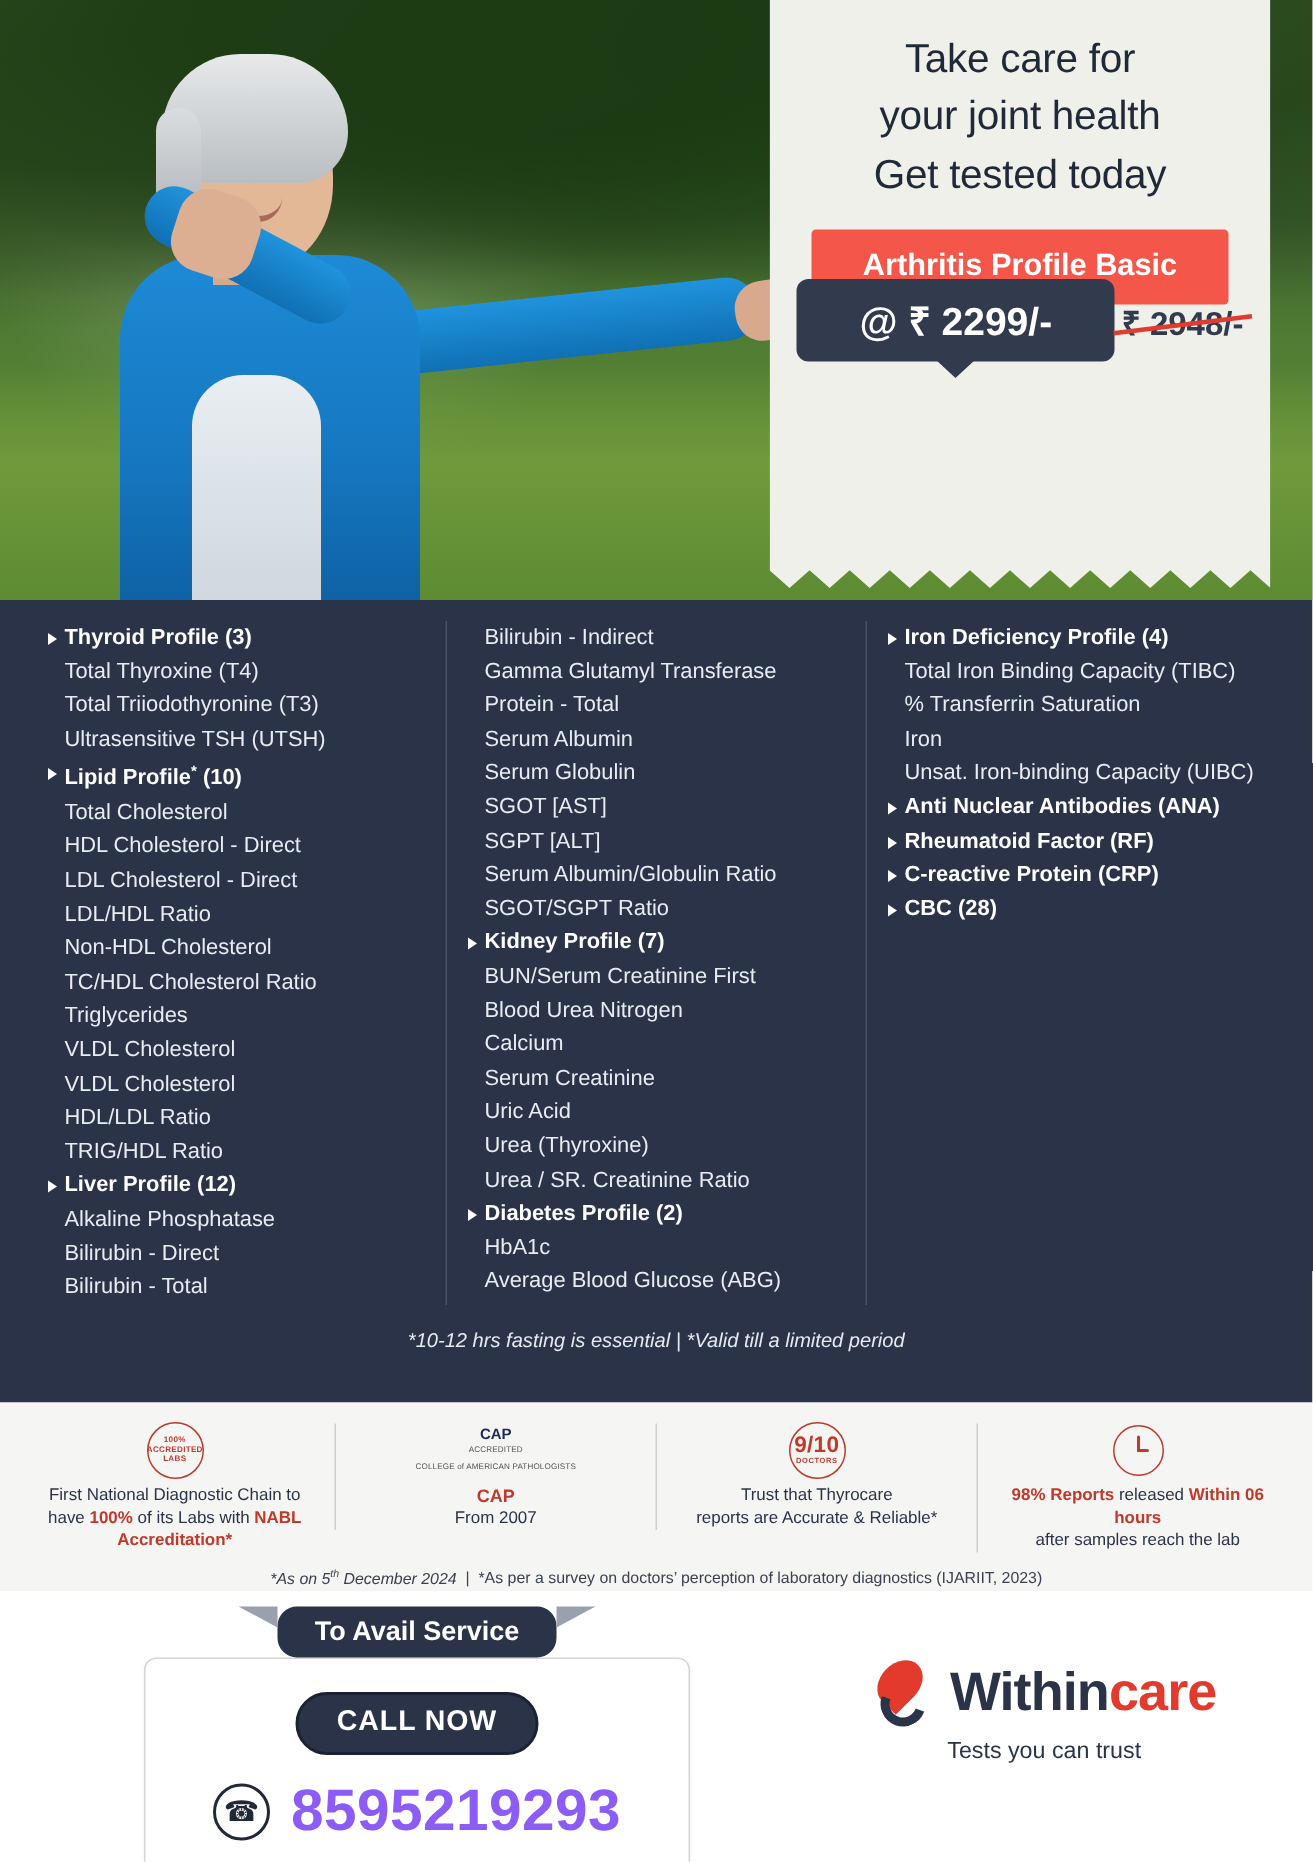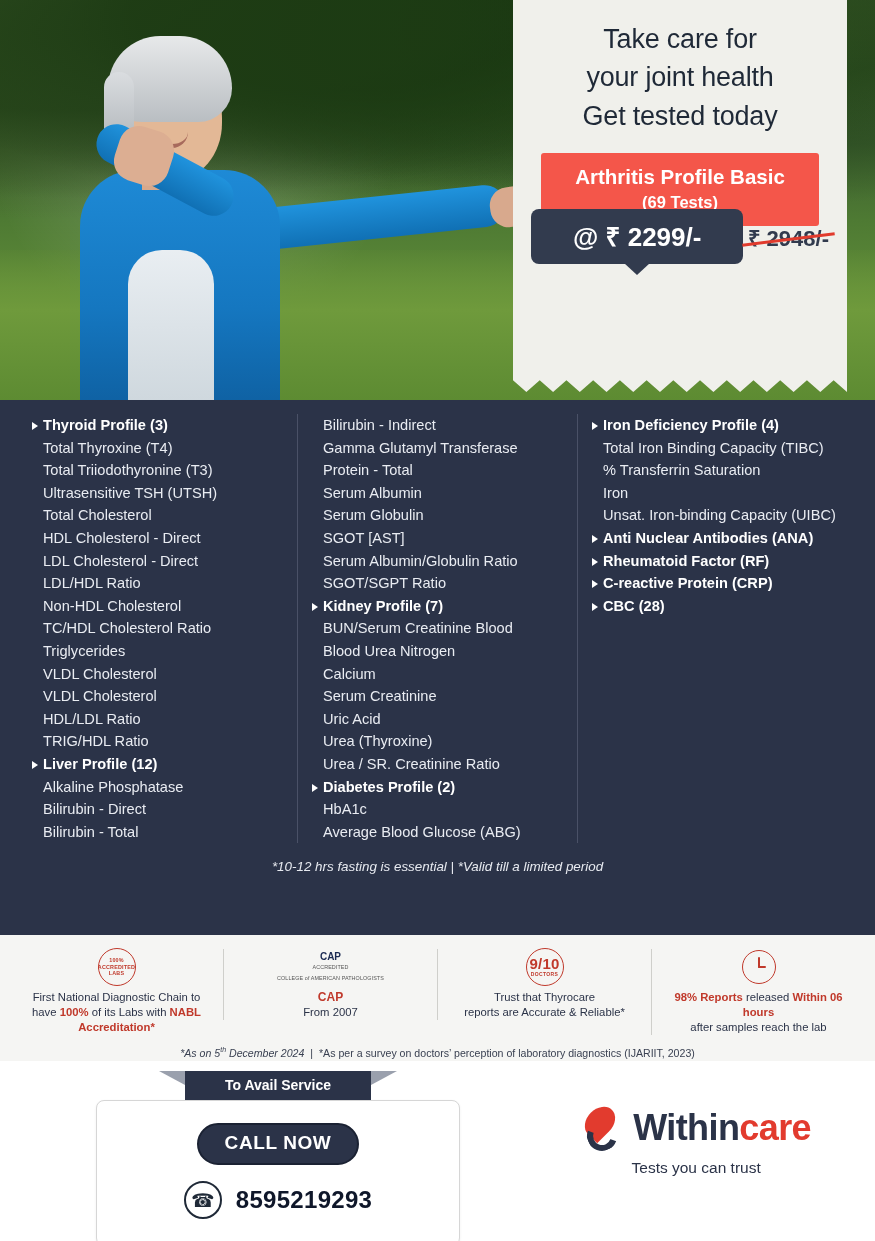--- a/index.html
+++ b/index.html
@@ -290,24 +290,25 @@
     display: flex;
     align-items: flex-start;
   }
   .cta-wrap { position: absolute; left: 96px; top: 10px; width: 364px; }
   .avail-ribbon {
     position: relative;
     width: 186px;
     margin: 0 auto;
     background: #2b3348;
     color: #fff;
-    font-size: 14px;
+    font-size: 18px;
     font-weight: 700;
     text-align: center;
     padding: 6px 0 7px;
+    border-radius: 13px;
   }
   .avail-ribbon:before, .avail-ribbon:after {
     content: "";
     position: absolute; top: 0;
     border-top: 14px solid #9aa0ad;
     border-bottom: 14px solid transparent;
   }
   .avail-ribbon:before { left: -26px; border-left: 26px solid transparent; }
   .avail-ribbon:after  { right: -26px; border-right: 26px solid transparent; }
 
@@ -334,21 +335,21 @@
   .phone-row {
     margin-top: 16px;
     display: flex; align-items: center; justify-content: center; gap: 14px;
   }
   .phone-ring {
     width: 38px; height: 38px; border-radius: 50%;
     border: 2.2px solid #1f2937;
     display: flex; align-items: center; justify-content: center;
     font-size: 19px; color: #1f2937;
   }
-  .phone-num { font-size: 24px; font-weight: 700; color: #0f172a; letter-spacing: .3px; }
+  .phone-num { font-size: 39px; font-weight: 700; color: #8b5cf6; letter-spacing: .3px; }
 
   .brand { position: absolute; right: 64px; top: 44px; text-align: center; }
   .brand-row { display: flex; align-items: center; gap: 10px; }
   .brand-mark { position: relative; width: 42px; height: 46px; }
   .brand-mark .drop {
     position: absolute; left: 6px; top: 0;
     width: 26px; height: 34px;
     background: #e23b2e;
     border-radius: 0 50% 50% 50%;
     transform: rotate(-135deg);
@@ -393,40 +394,40 @@
 
     <div class="coupon">
       <h1>
         <div>Take care for</div>
         <div>your joint health</div>
         <div>Get tested today</div>
       </h1>
 
       <div class="profile-band">
         <div class="pname">Arthritis Profile Basic</div>
-        <div class="ptests">(69 Tests)</div>
       </div>
 
       <div class="price-wrap">
         <div class="price-tag">@ ₹ 2299/-</div>
         <div class="price-old">
           <span>₹ 2948/-</span>
           <span class="strike"></span>
         </div>
       </div>
     </div>
   </div>
 
   <div class="tests">
     <div class="cols">
       <div class="col" id="col1">
           <div class="item head">Thyroid Profile (3)</div>
           <div class="item sub">Total Thyroxine (T4)</div>
           <div class="item sub">Total Triiodothyronine (T3)</div>
           <div class="item sub">Ultrasensitive TSH (UTSH)</div>
+          <div class="item head">Lipid Profile<span class="sup">*</span> (10)</div>
           <div class="item sub">Total Cholesterol</div>
           <div class="item sub">HDL Cholesterol - Direct</div>
           <div class="item sub">LDL Cholesterol - Direct</div>
           <div class="item sub">LDL/HDL Ratio</div>
           <div class="item sub">Non-HDL Cholesterol</div>
           <div class="item sub">TC/HDL Cholesterol Ratio</div>
           <div class="item sub">Triglycerides</div>
           <div class="item sub">VLDL Cholesterol</div>
           <div class="item sub">VLDL Cholesterol</div>
           <div class="item sub">HDL/LDL Ratio</div>
@@ -436,24 +437,25 @@
           <div class="item sub">Bilirubin - Direct</div>
           <div class="item sub">Bilirubin - Total</div>
         </div>
       <div class="col mid" id="col2">
           <div class="item sub">Bilirubin - Indirect</div>
           <div class="item sub">Gamma Glutamyl Transferase</div>
           <div class="item sub">Protein - Total</div>
           <div class="item sub">Serum Albumin</div>
           <div class="item sub">Serum Globulin</div>
           <div class="item sub">SGOT [AST]</div>
+          <div class="item sub">SGPT [ALT]</div>
           <div class="item sub">Serum Albumin/Globulin Ratio</div>
           <div class="item sub">SGOT/SGPT Ratio</div>
           <div class="item head">Kidney Profile (7)</div>
-          <div class="item sub">BUN/Serum Creatinine Blood</div>
+          <div class="item sub">BUN/Serum Creatinine First</div>
           <div class="item sub">Blood Urea Nitrogen</div>
           <div class="item sub">Calcium</div>
           <div class="item sub">Serum Creatinine</div>
           <div class="item sub">Uric Acid</div>
           <div class="item sub">Urea (Thyroxine)</div>
           <div class="item sub">Urea / SR. Creatinine Ratio</div>
           <div class="item head">Diabetes Profile (2)</div>
           <div class="item sub">HbA1c</div>
           <div class="item sub">Average Blood Glucose (ABG)</div>
         </div>

